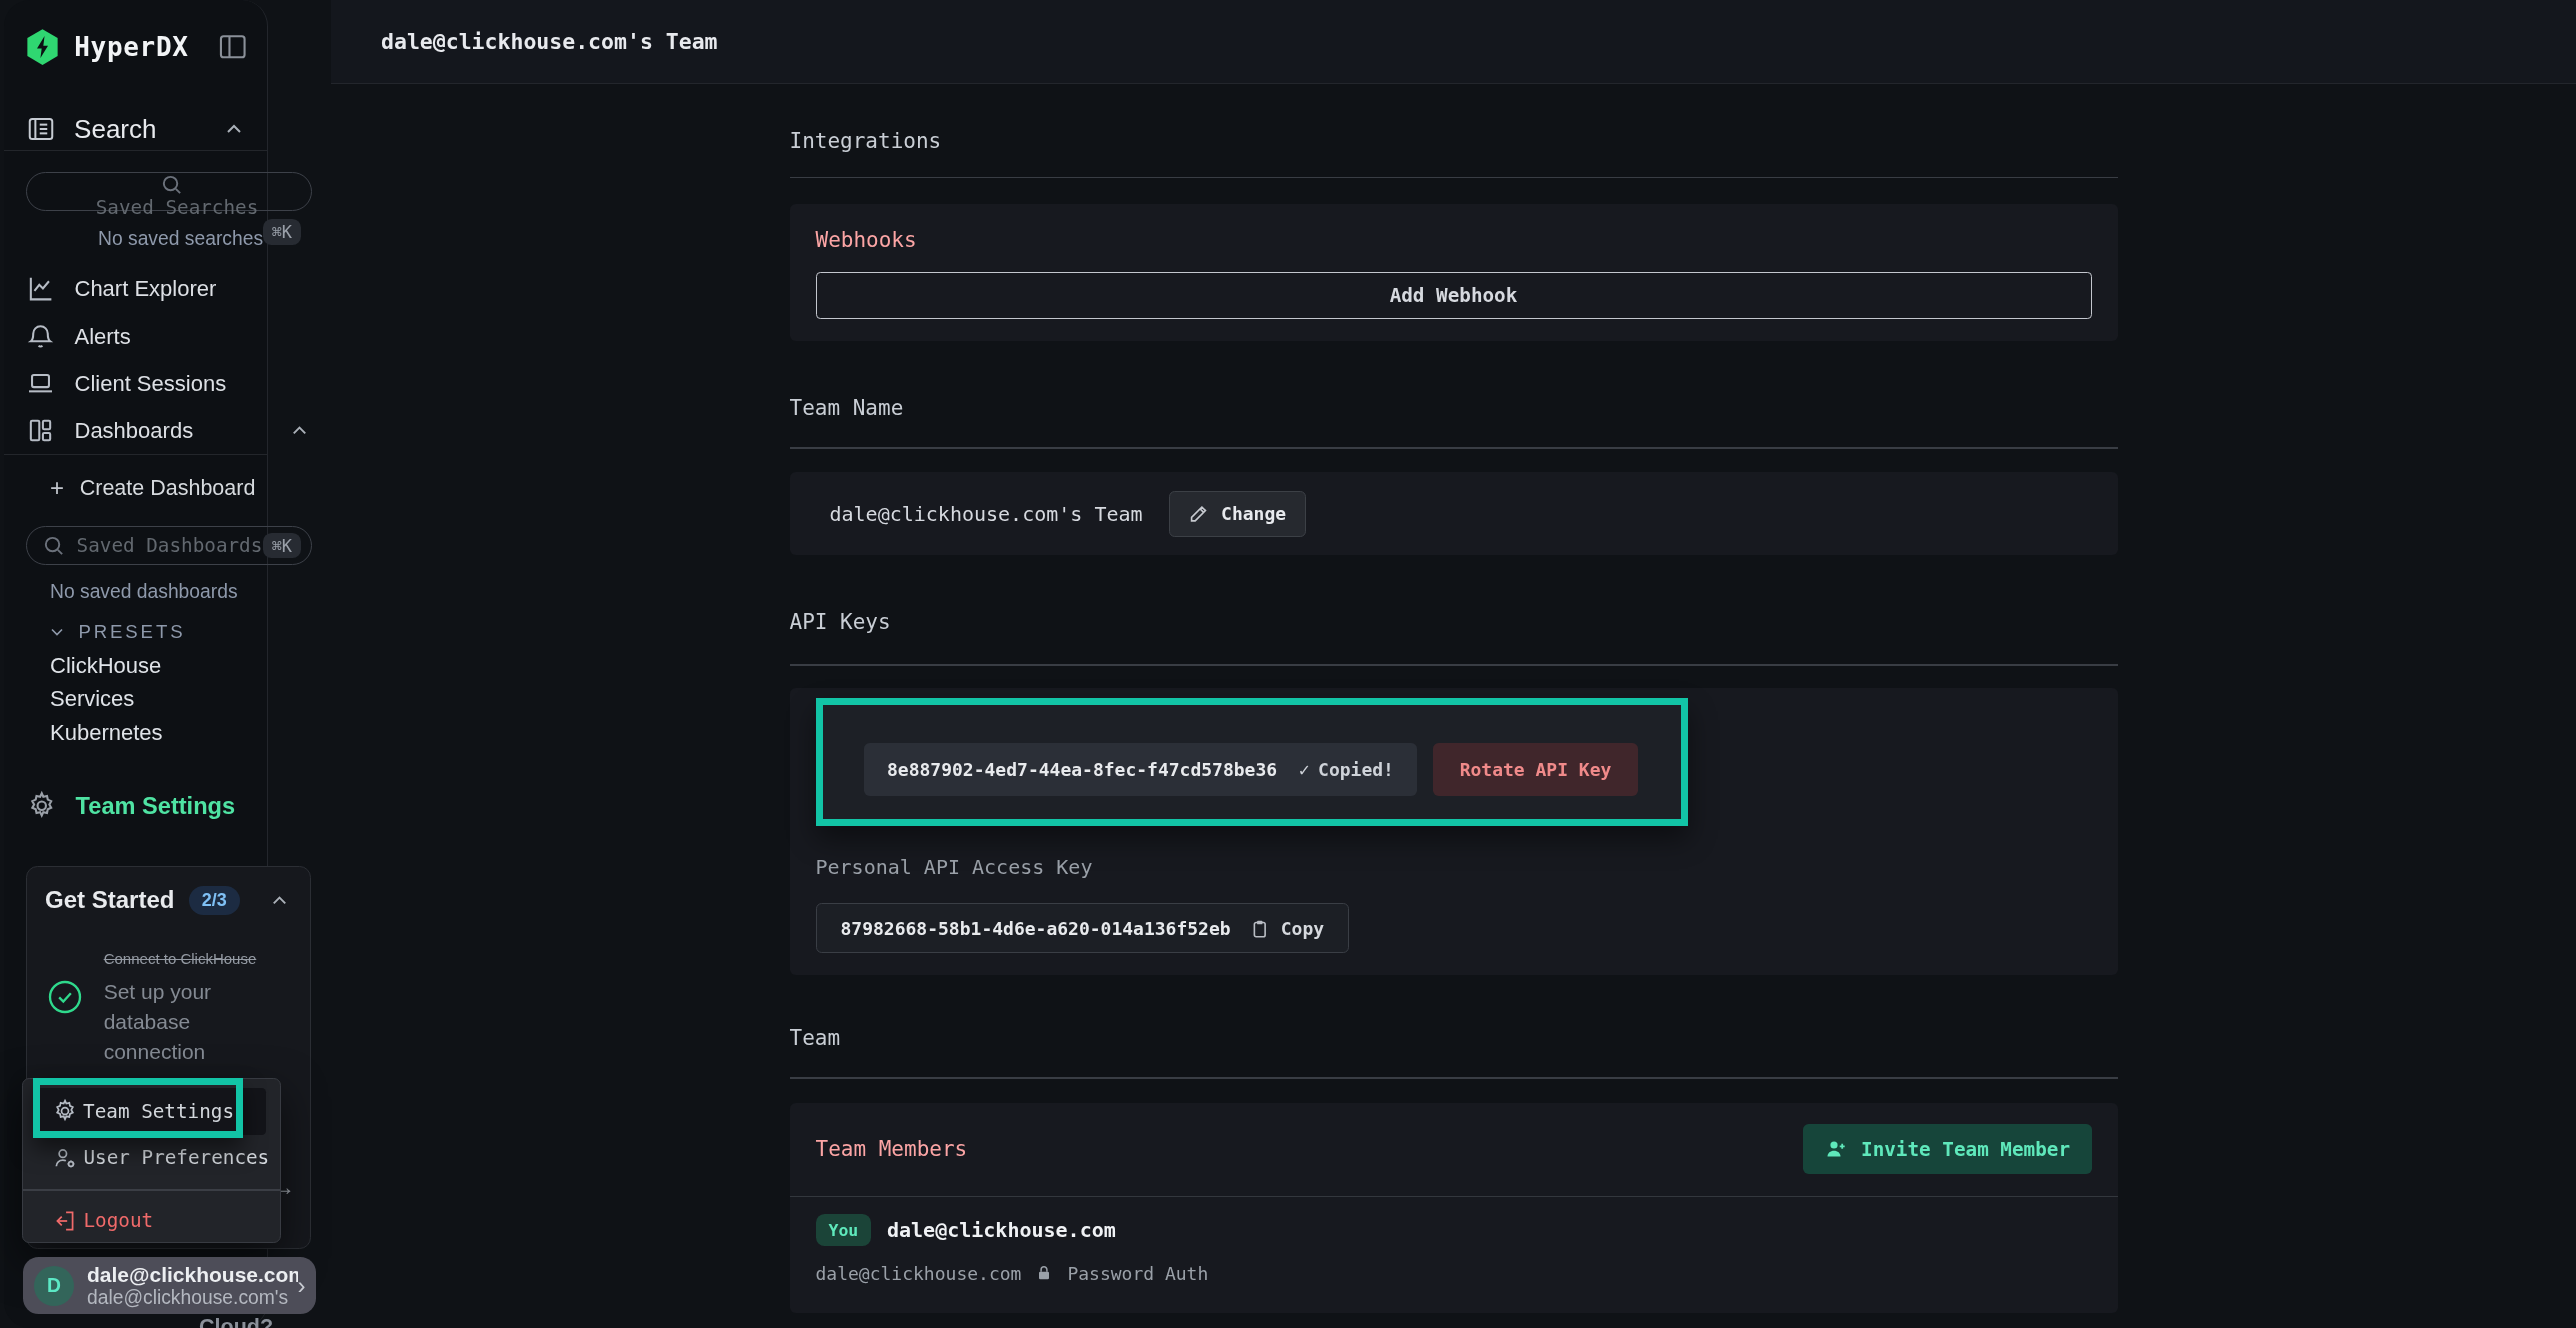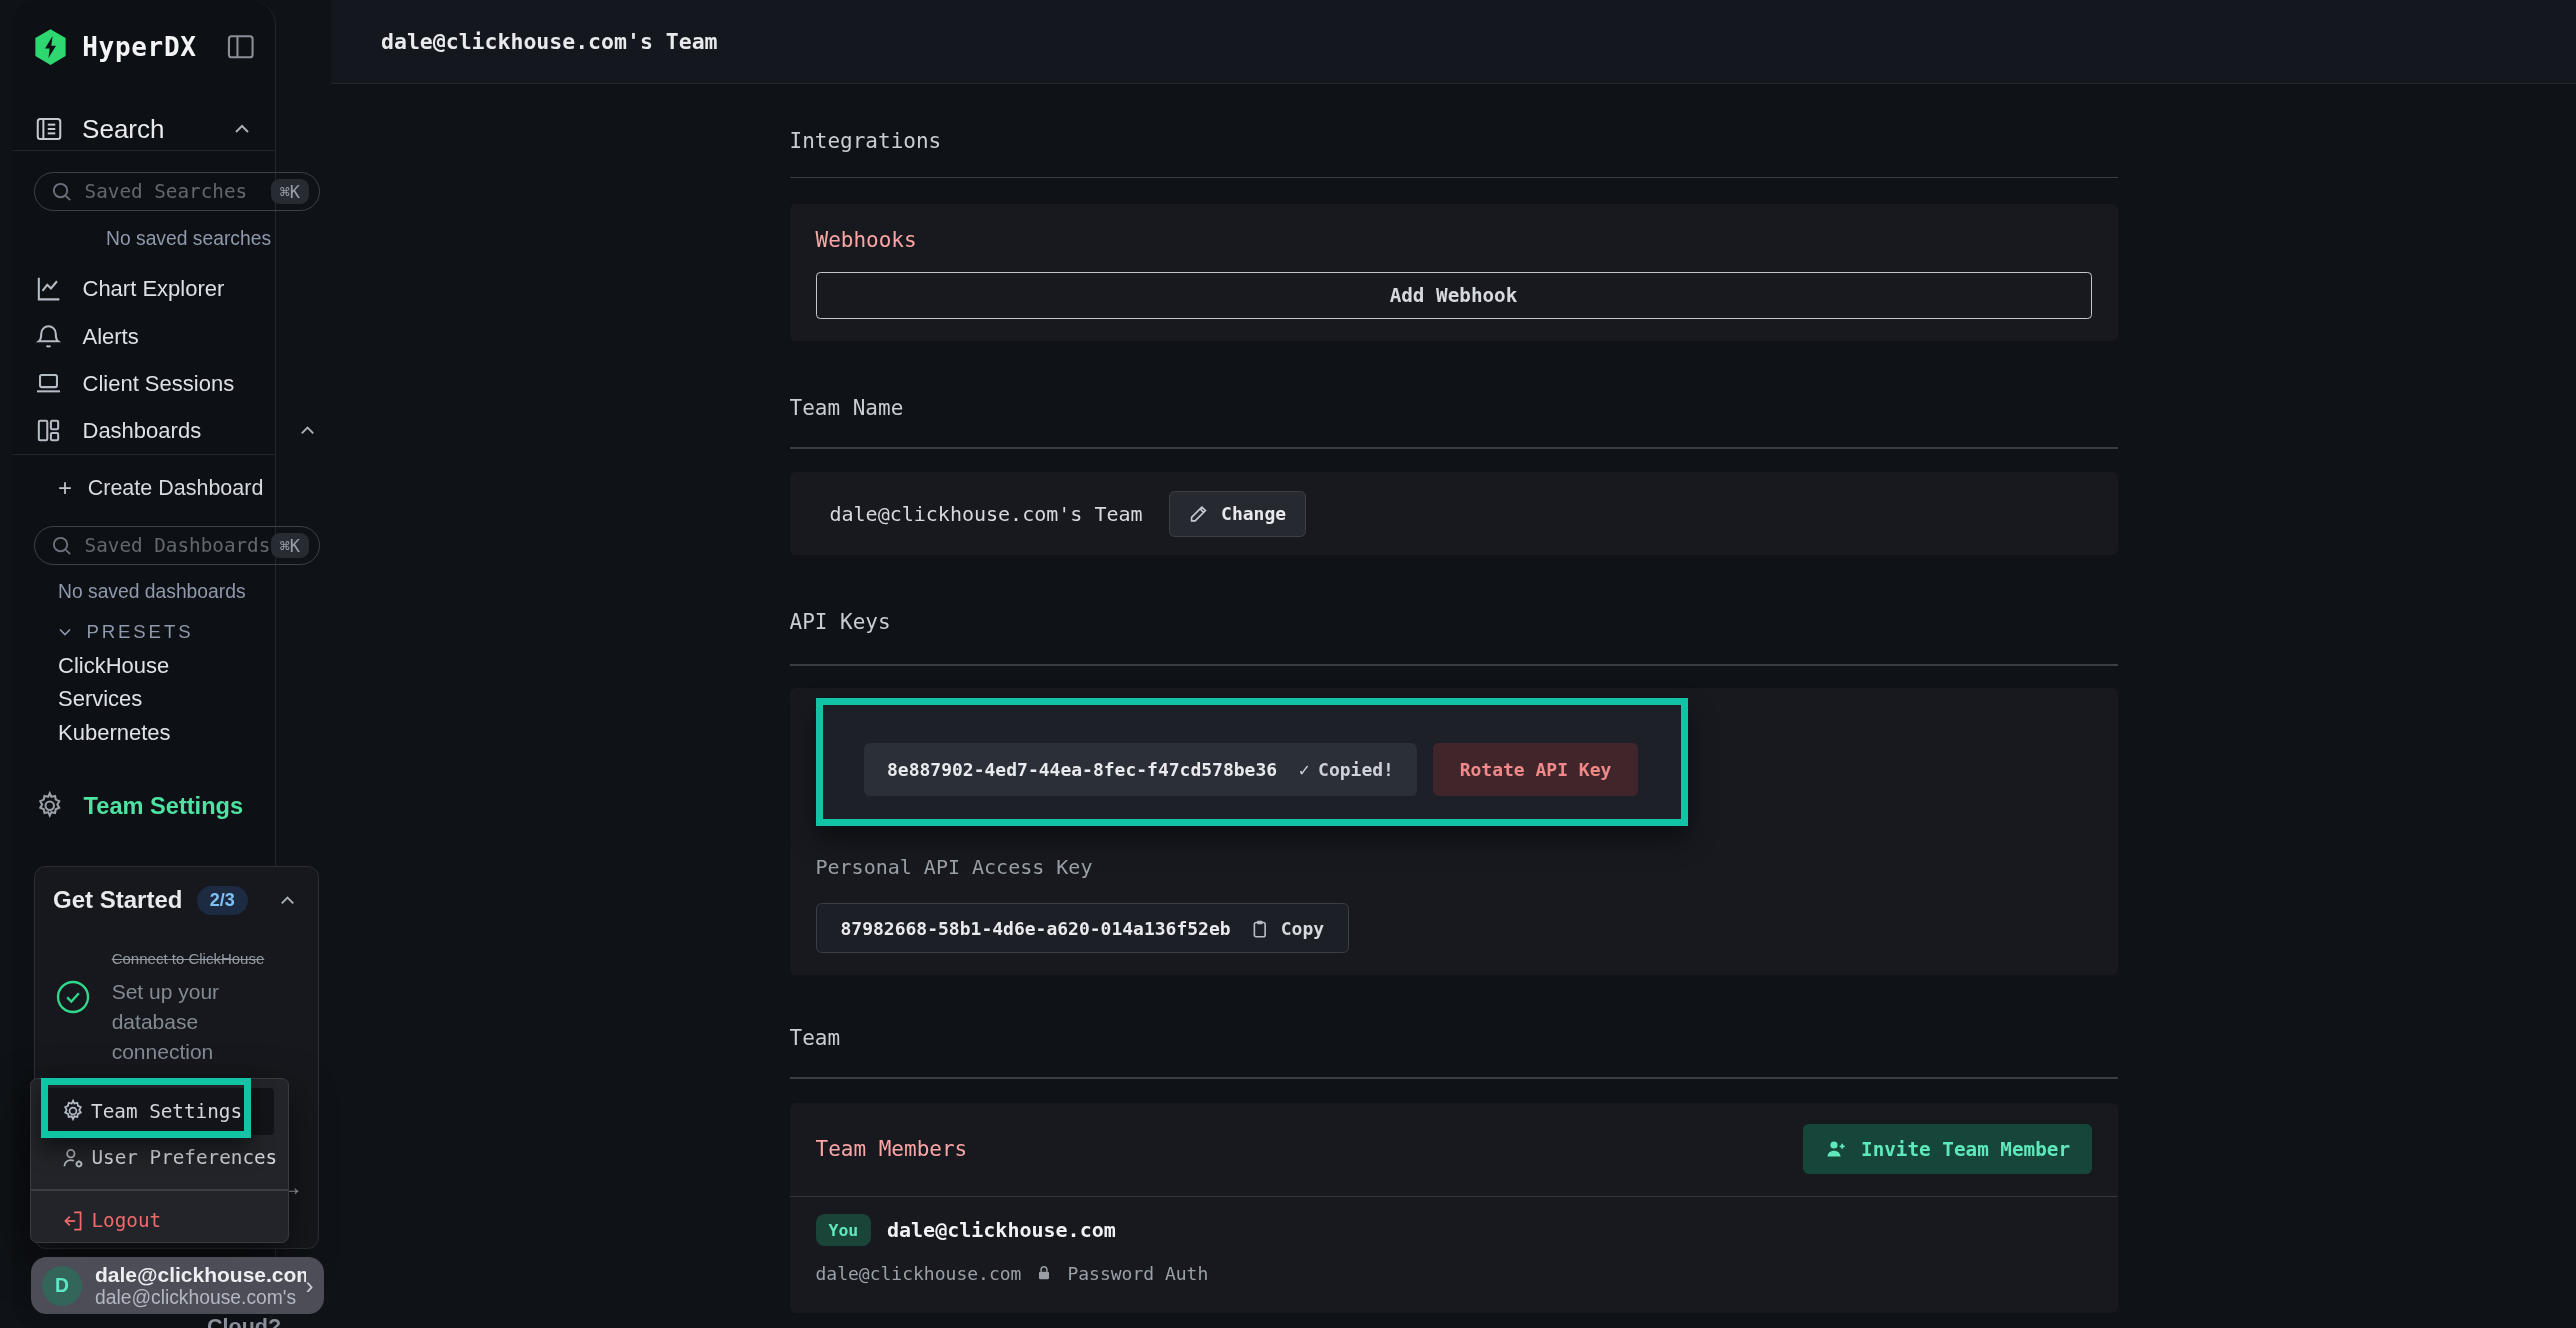--- a/index.html
+++ b/index.html
@@ -8,21 +8,21 @@
     background:#0f1216;
     font-family:"DejaVu Sans Mono", monospace;
     color:#d4d8de;
     overflow:hidden;
     position:relative;
   }
   .sans { font-family:"Liberation Sans", sans-serif; }
 
   
   .sidebar {
-    position:absolute; left:12px; top:0; width:264px; height:1328px;
+    position:absolute; left:4px; top:0; width:264px; height:1328px;
     background:#0d1014; border-right:1.4px solid #23262c; z-index:5;border-radius:26px;
   }
   .logo-row { position:absolute; left:21.5px; right:18.6px; top:27px; height:40px; display:flex; align-items:center; }
   .logo-hex { width:33px; height:36px; flex:0 0 auto; }
   .logo-name { font-weight:bold; font-size:26px; color:#f2f4f6; margin-left:15.7px; letter-spacing:0.7px; }
   .panel-btn { margin-left:auto; color:#8a9099; display:flex; }
 
   .side-section-head { position:absolute; left:21.5px; right:21.5px; top:109px; height:40px; display:flex; align-items:center; color:#c6cbd2; }
   .side-section-head .lbl { font-size:26px; color:#e8eaee; margin-left:18.6px; font-weight:500;}
   .side-section-head .chev { margin-left:auto; color:#aab0b8; }
@@ -219,21 +219,21 @@
     </span>
     <span class="lbl sans">Search</span>
     <span class="chev">
       <svg width="24" height="24" viewBox="0 0 24 24" fill="none" stroke="currentColor" stroke-width="2">
           <polyline points="6,15 12,9 18,15"></polyline>
         </svg>
     </span>
   </div>
   <div class="side-div1"></div>
 
-  <div class="pill-input" style="top:172px;">
+  <div class="pill-input" style="top:172px;flex-direction:column;">
     <span>
       <svg width="23" height="23" viewBox="0 0 24 24" fill="none" stroke="currentColor" stroke-width="2">
           <circle cx="11" cy="11" r="7"></circle>
           <line x1="16.5" y1="16.5" x2="21" y2="21"></line>
         </svg>
     </span>
     <span class="ph">Saved Searches</span>
     <span class="kbd">⌘K</span>
   </div>
   <div class="empty-note sans" style="top:228px;margin-left:48px;">No saved searches</div>

